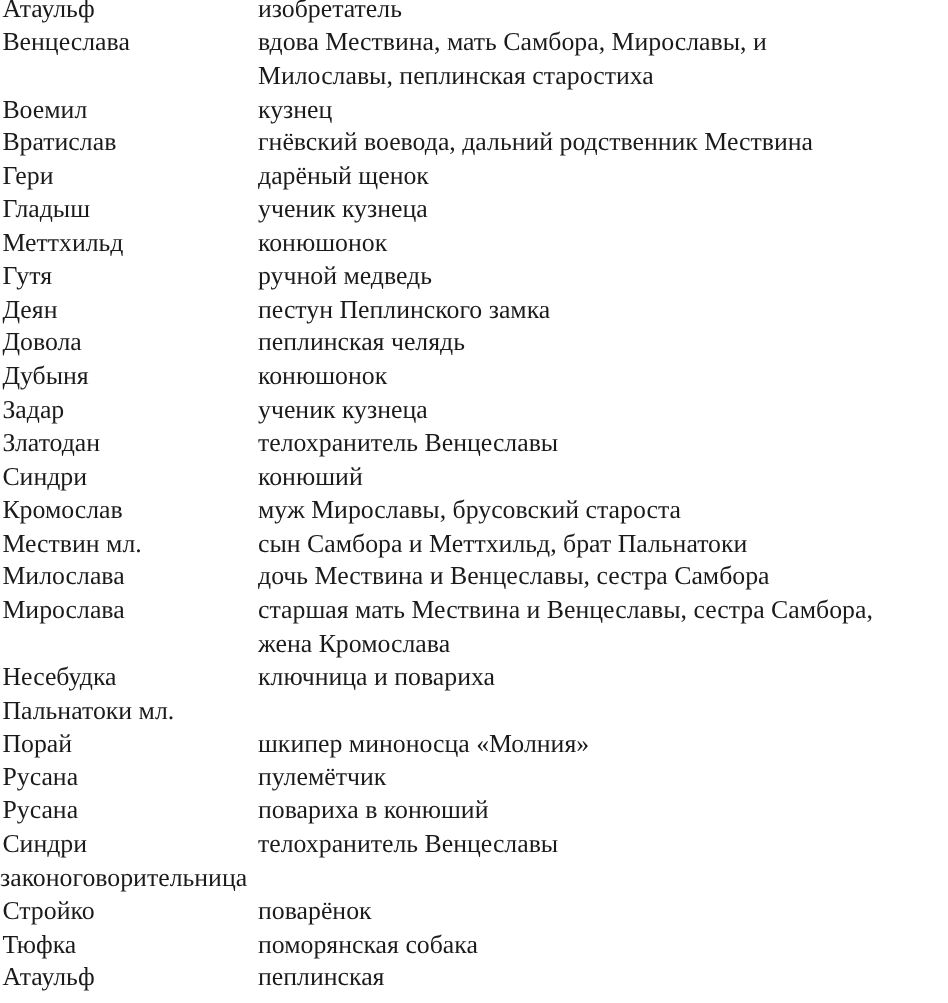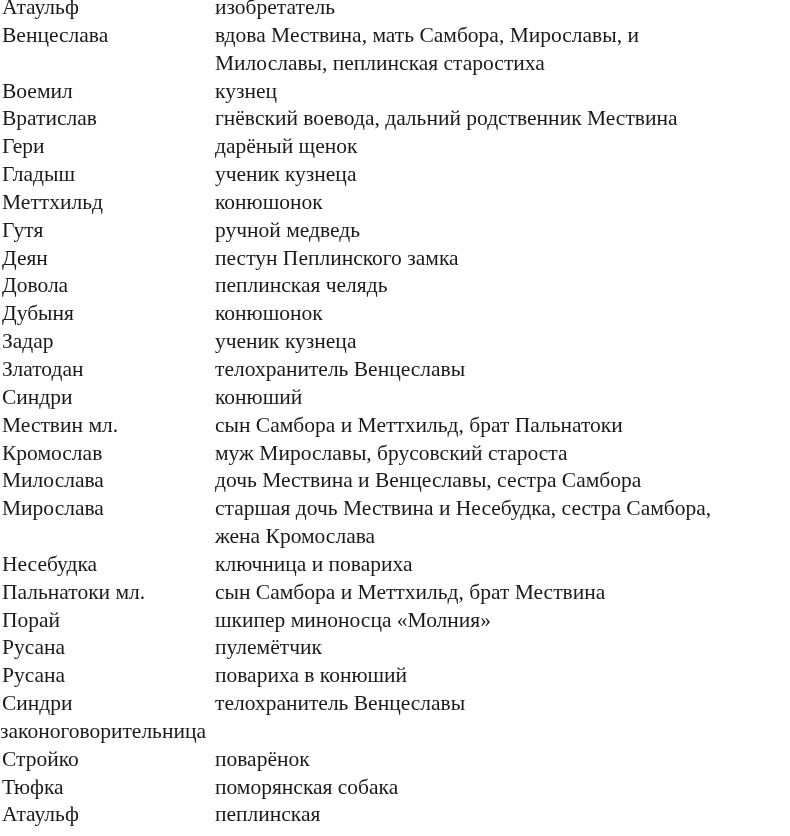--- a/index.html
+++ b/index.html
@@ -97,55 +97,52 @@
         <span>телохранитель Венцеславы</span>
       </div>
     </div>
     <div class="row">
       <div class="name">Синдри</div>
       <div class="desc">
         <span>конюший</span>
       </div>
     </div>
     <div class="row">
+      <div class="name">Кромослав</div>
+      <div class="desc">
+        <span>муж Мирославы, брусовский староста</span>
+      </div>
+    </div>
+    <div class="row">
       <div class="name">Мествин мл.</div>
       <div class="desc">
         <span>сын Самбора и Меттхильд, брат Пальнатоки</span>
-      </div>
-    </div>
-    <div class="row">
-      <div class="name">Кромослав</div>
-      <div class="desc">
-        <span>муж Мирославы, брусовский староста</span>
       </div>
     </div>
     <div class="row">
       <div class="name">Милослава</div>
       <div class="desc">
         <span>дочь Мествина и Венцеславы, сестра Самбора</span>
       </div>
     </div>
     <div class="row">
       <div class="name">Мирослава</div>
       <div class="desc">
-        <span>старшая дочь Мествина и Несебудка, сестра Самбора,</span>
+        <span>старшая мать Мествина и Венцеславы, сестра Самбора,</span>
         <span>жена Кромослава</span>
       </div>
     </div>
     <div class="row">
       <div class="name">Несебудка</div>
       <div class="desc">
         <span>ключница и повариха</span>
       </div>
     </div>
     <div class="row">
       <div class="name">Пальнатоки мл.</div>
-      <div class="desc">
-        <span>сын Самбора и Меттхильд, брат Мествина</span>
-      </div>
     </div>
     <div class="row">
       <div class="name">Порай</div>
       <div class="desc">
         <span>шкипер миноносца «Молния»</span>
       </div>
     </div>
     <div class="row">
       <div class="name">Русана</div>
       <div class="desc">

